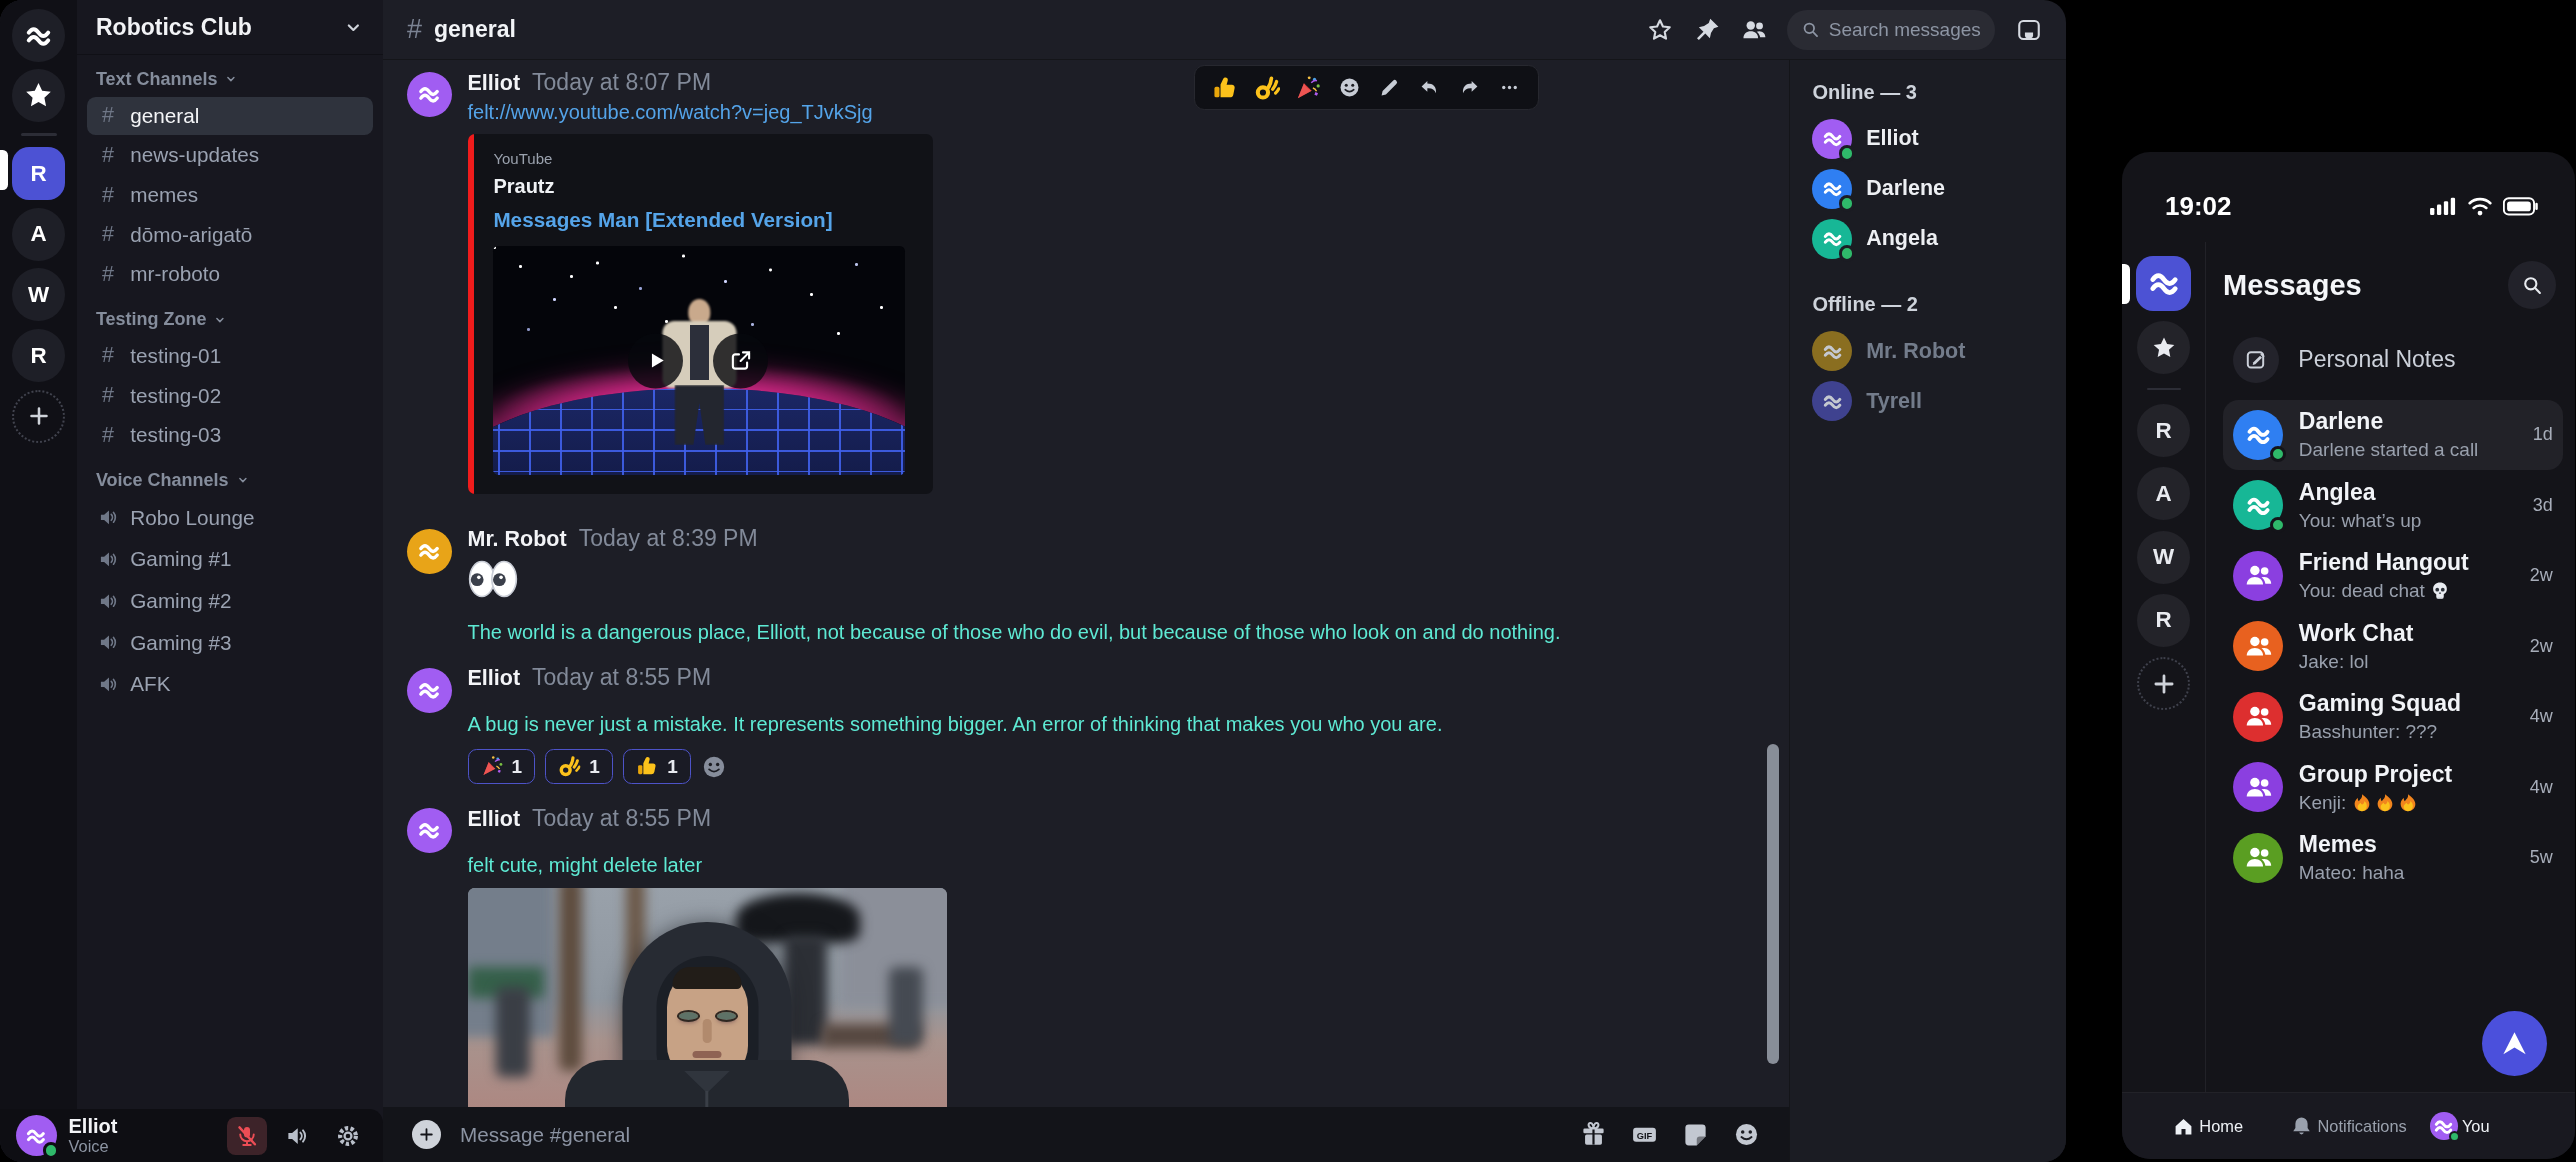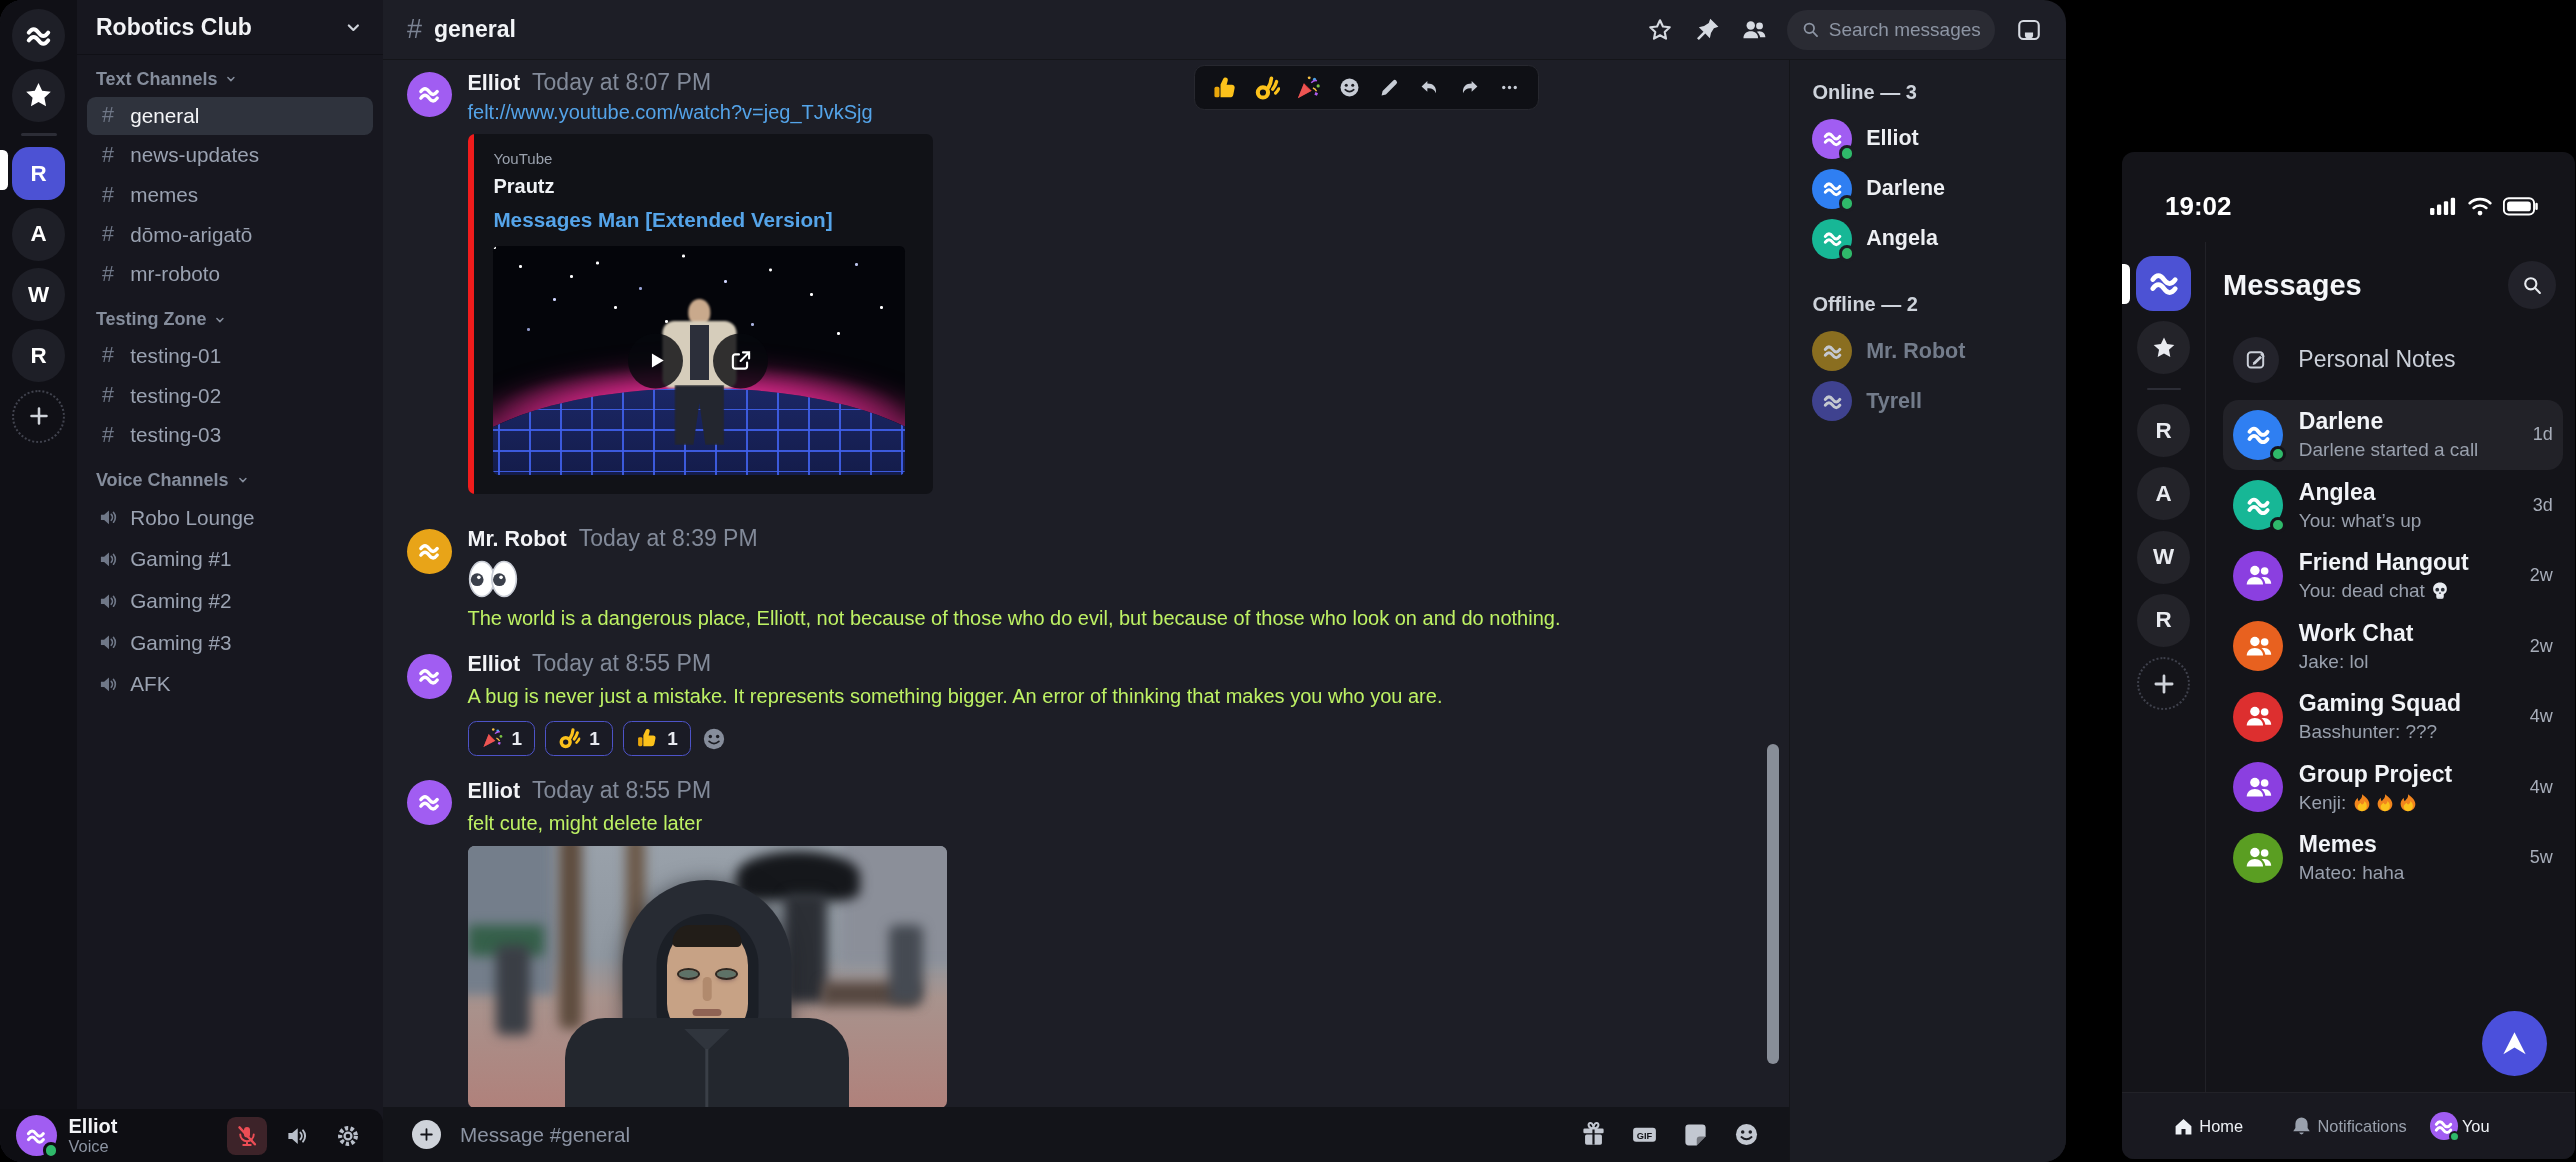--- a/index.html
+++ b/index.html
@@ -70,21 +70,21 @@
 
   .content-row{flex:1;display:flex;min-height:0}
   .chat{flex:1;display:flex;flex-direction:column;min-width:0}
   .msgs{flex:1;position:relative;padding-top:8.6px;overflow:hidden}
   .msg{display:flex;gap:15.5px;padding:0 24px}
   .msg .avatar{width:45px;height:45px;flex:none;margin-top:3.4px}
   .m-body{min-width:0}
   .m-head{display:flex;align-items:baseline;gap:12px}
   .m-author{color:#f3f4f7;font-size:21.5px;font-weight:700}
   .m-time{color:var(--txt-faint);font-size:23px}
-  .m-text{color:#bef264;font-size:20px;margin-top:6px;line-height:1.3}
+  .m-text{color:#5eead4;font-size:20px;margin-top:20px;line-height:1.3}
   .m-link{display:inline-block;color:#54a4e9;font-size:20px;margin-top:5.2px;text-decoration:none}
   .mt-36{margin-top:31px}.mt-22{margin-top:19px}.mt-24{margin-top:20.7px}
 
   .hover-bar{position:absolute;top:5.2px;right:250px;background:#0f1015;border:1.7px solid #27282f;border-radius:10.3px;display:flex;align-items:center;gap:17px;padding:8.6px 17px;color:#c7ccd5;z-index:4}
   .hover-bar .emj{width:26px;height:26px}
   .hover-bar .ic{width:23px;height:23px}
 
   
   .embed{display:flex;margin-top:10.3px;background:#111217;border-radius:6.9px;overflow:hidden;width:465px}
   .embed-bar{width:6.9px;flex:none}
@@ -165,21 +165,21 @@
   .mem-name{font-size:21.5px;color:#edeff3;font-weight:600}
   .mem.dimmed .mem-name{color:#737c8b}
   .mem.dimmed .avatar{color:#c4c8d0}
 
   
   .avatar{position:relative;border-radius:50%;display:flex;align-items:center;justify-content:center;color:#fff;flex:none}
   .avatar .ic{width:58%;height:58%}
   .avatar .dot{position:absolute;right:-2.6px;bottom:-2.6px;width:16.4px;height:16.4px;border-radius:50%;background:#2fb96a;border:3.4px solid var(--dotb,#141419)}
 
   
-  .phone{position:absolute;left:2122px;top:152px;width:453px;height:1007px;background:var(--phone-bg);border-radius:12px;overflow:hidden;--dotb:#141419}
+  .phone{position:absolute;left:2122px;top:152px;width:453px;height:1007px;background:var(--phone-bg);border-radius:28px;overflow:hidden;--dotb:#141419}
   .statusbar{height:86px;display:flex;align-items:center;padding:22.4px 36px 0 43px}
   .p-time{color:#fff;font-size:26px;font-weight:700}
   .sb-icons{margin-left:auto;display:flex;align-items:center;gap:10.3px;color:#fff}
   .phone-body{position:absolute;top:90px;bottom:67px;left:0;right:0;display:flex}
   .prail{width:84px;flex:none;border-right:1.7px solid #222228;display:flex;flex-direction:column;align-items:center;padding-top:13.8px;gap:10.3px;position:relative}
   .papp{width:55px;height:55px;flex:none;border-radius:17px;background:var(--accent);display:flex;align-items:center;justify-content:center;color:#fff}
   .papp .ic{width:36px;height:36px}
   .pcirc{width:53px;height:53px;flex:none;border-radius:50%;background:#232329;color:#e9ebf0;font-size:22.4px;font-weight:700;display:flex;align-items:center;justify-content:center}
   .pcirc .ic{width:26px;height:26px}
   .pcirc.add{background:transparent;border:2.6px dotted #3f414c;color:#cfd3da}

